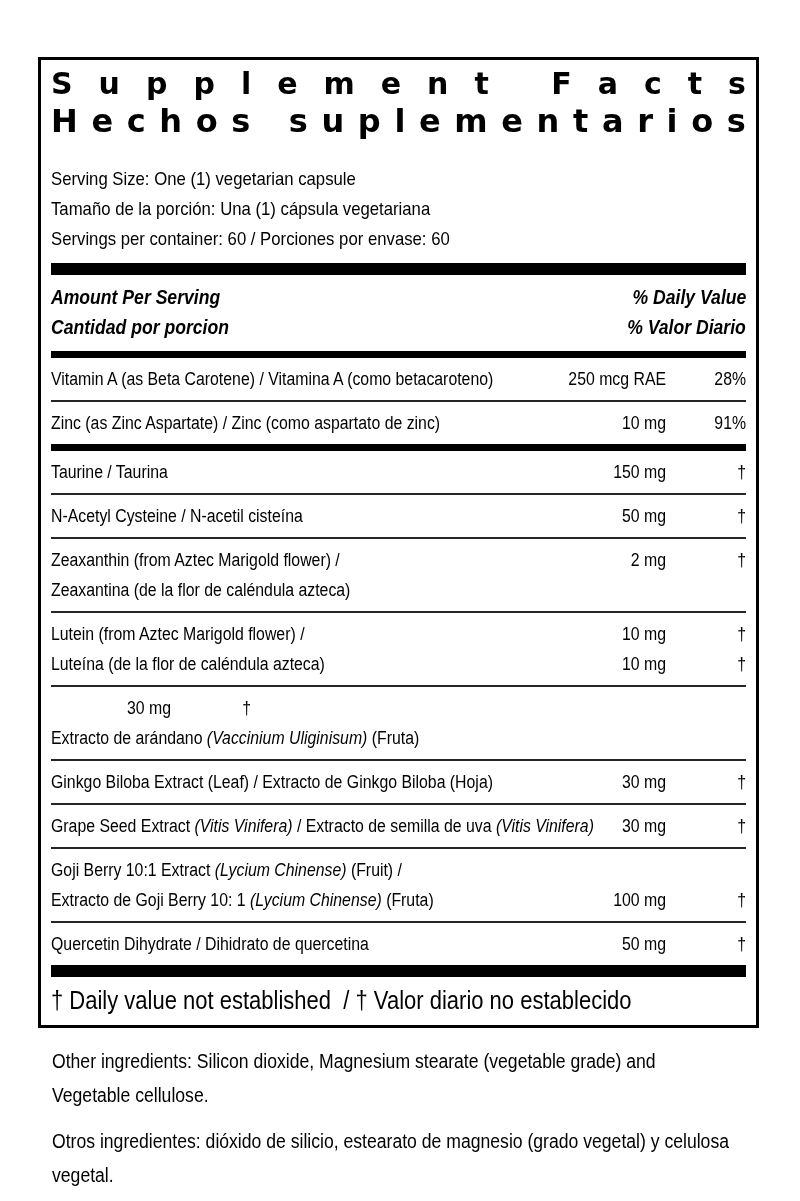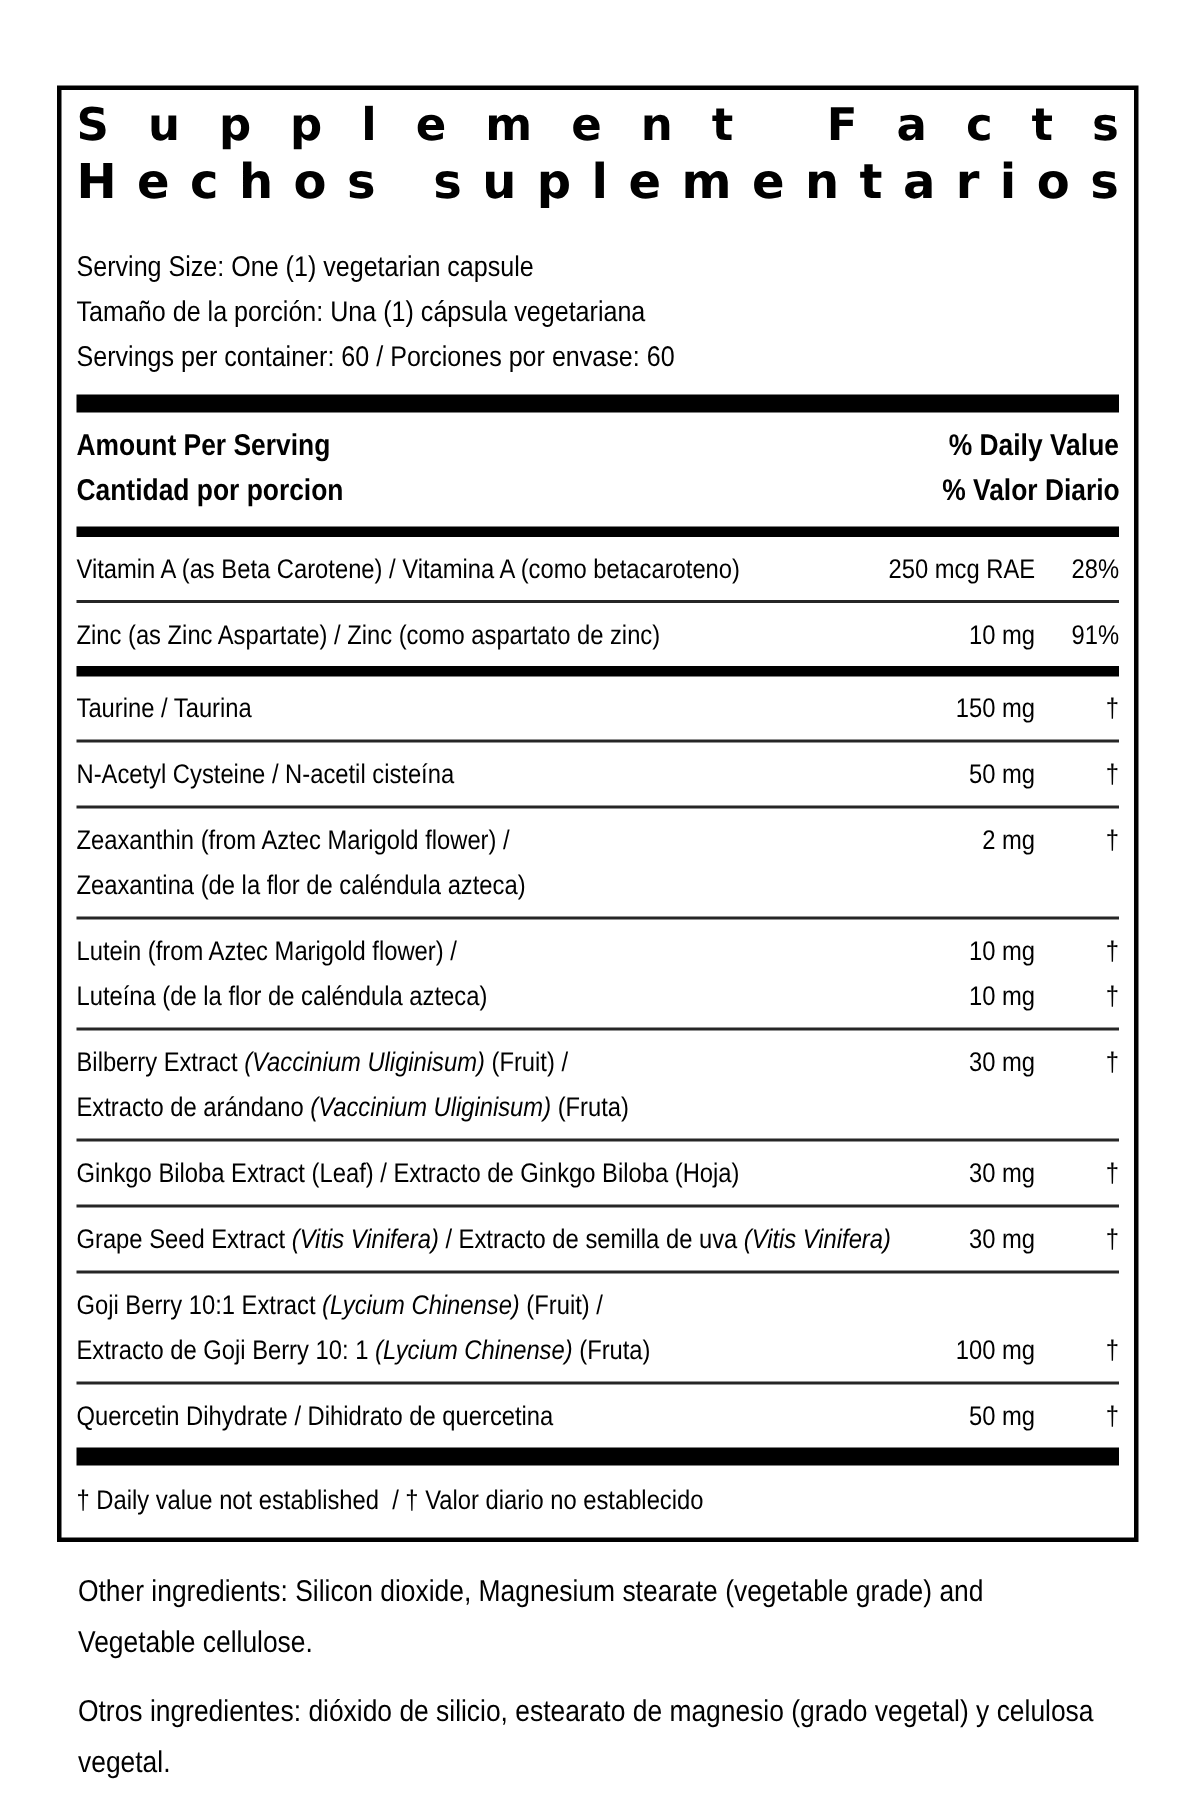--- a/index.html
+++ b/index.html
@@ -27,31 +27,31 @@
   .title-es { font-size:32px; line-height:38px; }
   
   .serving { font-size:19px; line-height:30px; margin:24px 0 9px 0; }
   
   .bar { background:#000; }
   .bar-lg { height:12px; }
   .bar-md { height:7px; }
   .divider { border-top:2px solid #262626; height:0; }
   
   .hdr { padding:7px 0 9px 0; }
-  .hdr-line { display:flex; justify-content:space-between; font-weight:bold; font-size:20px; line-height:30px; }
+  .hdr-line { display:flex; justify-content:space-between; font-weight:bold; font-size:20px; line-height:30px;font-style:italic; }
   
   .row { padding:6px 0; }
-  .line { display:flex; align-items:baseline; font-size:18px; line-height:30px; }
+  .line { display:flex; align-items:baseline; font-size:18px; line-height:30px;gap:24px; }
   .cell-name { flex:1 1 0; min-width:0; }
   .cell-amount { width:120px; text-align:right; }
   .cell-dv { width:56px; text-align:right; }
   
   .cx { display:inline-block; transform:scaleX(0.88); transform-origin:0 50%; white-space:pre; }
   .cx-r { transform-origin:100% 50%; }
-  .footnote { padding:8px 0 10px 0; font-size:18px; line-height:30px; }
+  .footnote { padding:8px 0 10px 0; font-size:25px; line-height:30px; }
   
   .footer { margin:16px 0 0 52px; width:740px; font-size:20px; line-height:34px; }
   .footer-gap { height:12px; }
   i { font-style:italic; }
 </style>
 </head>
 <body>
 
 <div class="facts-box">
 
@@ -172,21 +172,20 @@
         </div>
         <div class="line">
           <div class="cell-name"><span class="cx"><span>Luteína (de la flor de caléndula azteca)</span></span></div>
           <div class="cell-amount"><span class="cx cx-r">10 mg</span></div>
           <div class="cell-dv"><span class="cx cx-r">†</span></div>
         </div>
       </div>
       <div class="divider"></div>
       <div class="row">
         <div class="line">
-          <div class="cell-name"><span class="cx"><span>Bilberry Extract </span><i>(Vaccinium Uliginisum)</i><span> (Fruit) /</span></span></div>
           <div class="cell-amount"><span class="cx cx-r">30 mg</span></div>
           <div class="cell-dv"><span class="cx cx-r">†</span></div>
         </div>
         <div class="line">
           <div class="cell-name"><span class="cx"><span>Extracto de arándano </span><i>(Vaccinium Uliginisum)</i><span> (Fruta)</span></span></div>
           <div class="cell-amount"></div>
           <div class="cell-dv"></div>
         </div>
       </div>
       <div class="divider"></div>

